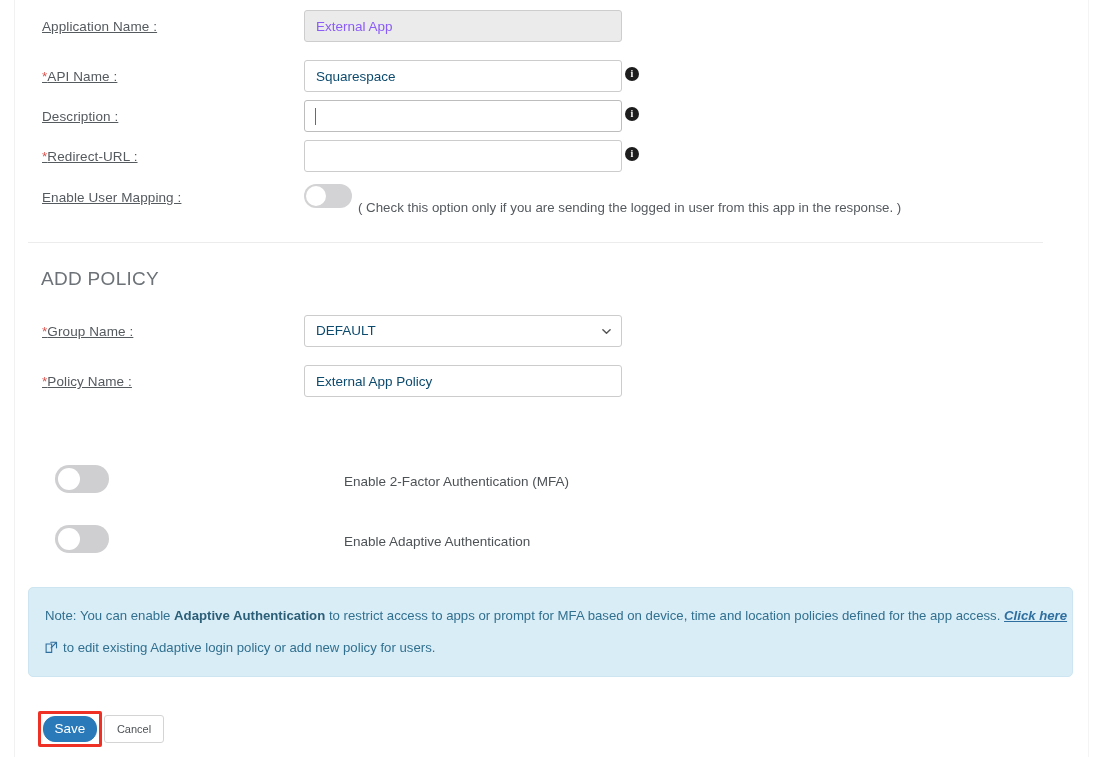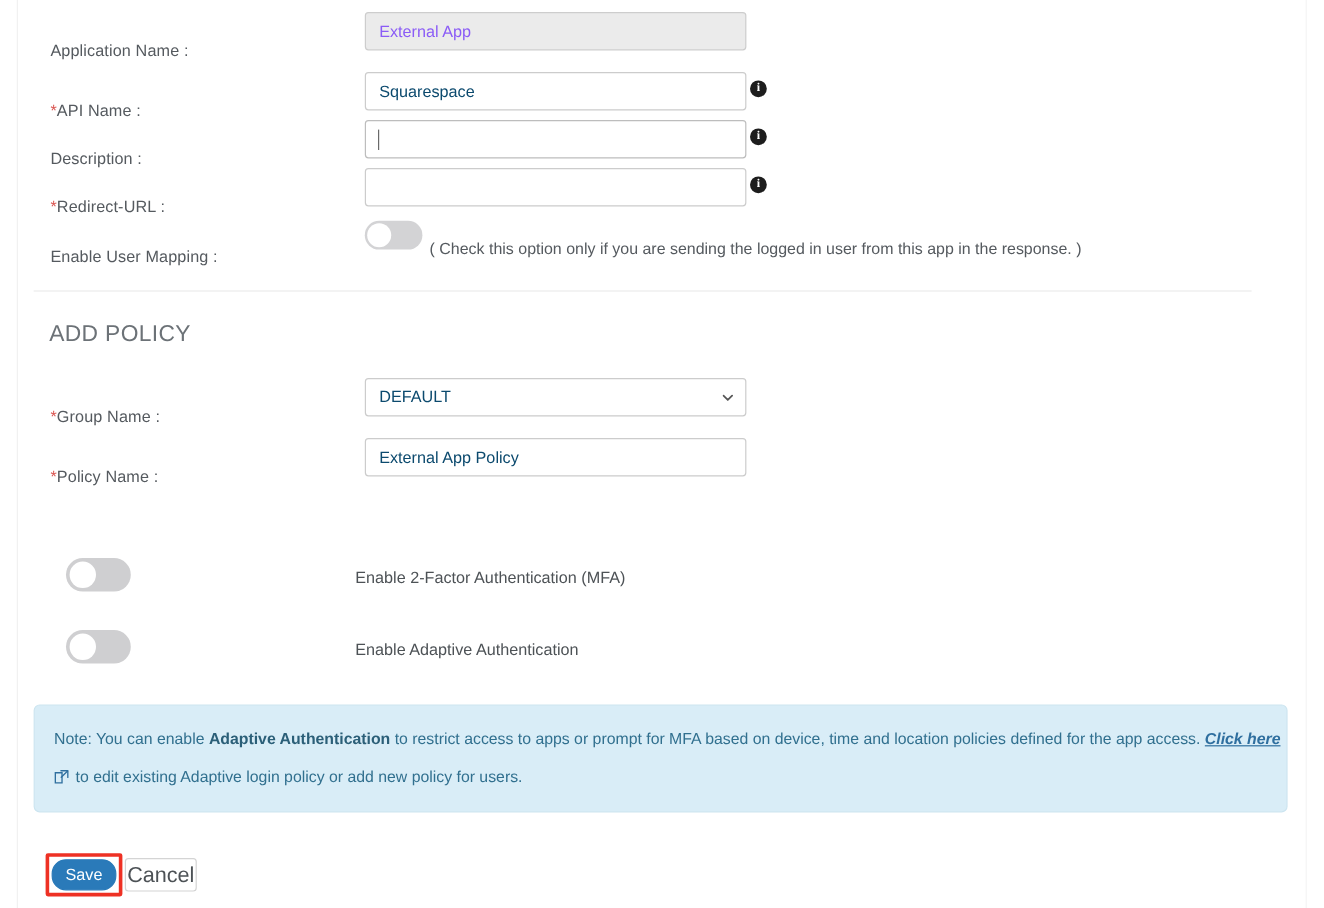--- a/index.html
+++ b/index.html
@@ -33,26 +33,27 @@
   
   .form-row {
     position: absolute;
     left: 0;
     width: 1103px;
     height: 34px;
   }
   .lbl {
     position: absolute;
     left: 42px;
-    top: 16px;
+    top: 0;
     font-size: 13.5px;
     color: #555a5f;
     line-height: 34px;
     white-space: nowrap;
     letter-spacing: .1px;
+    text-decoration: underline;
   }
   .req { color: #d9534f; }
 
   .field {
     position: absolute;
     left: 304px;
     top: 0;
     width: 318px;
     height: 32px;
     border: 1px solid #ccc;
@@ -178,20 +179,21 @@
     color: #6c7277;
     letter-spacing: .3px;
     font-weight: normal;
   }
 
   .toggle-label {
     position: absolute;
     font-size: 13.5px;
     color: #4d5256;
     white-space: nowrap;
+    margin-left: 48px;
   }
 
   
   .note-box {
     position: absolute;
     left: 28px;
     top: 587px;
     width: 1045px;
     height: 90px;
     background: #d9edf7;
@@ -253,21 +255,21 @@
   .btn-cancel {
     position: absolute;
     left: 104px;
     top: 715px;
     width: 60px;
     height: 28px;
     background: #ffffff;
     border: 1px solid #d4d4d4;
     border-radius: 3px;
     color: #4d5256;
-    font-size: 18px;
+    font-size: 11px;
     font-family: "Liberation Sans", sans-serif;
     cursor: pointer;
     padding: 0;
     line-height: 26px;
   }
 </style>
 </head>
 <body>
 
 <div class="page">

